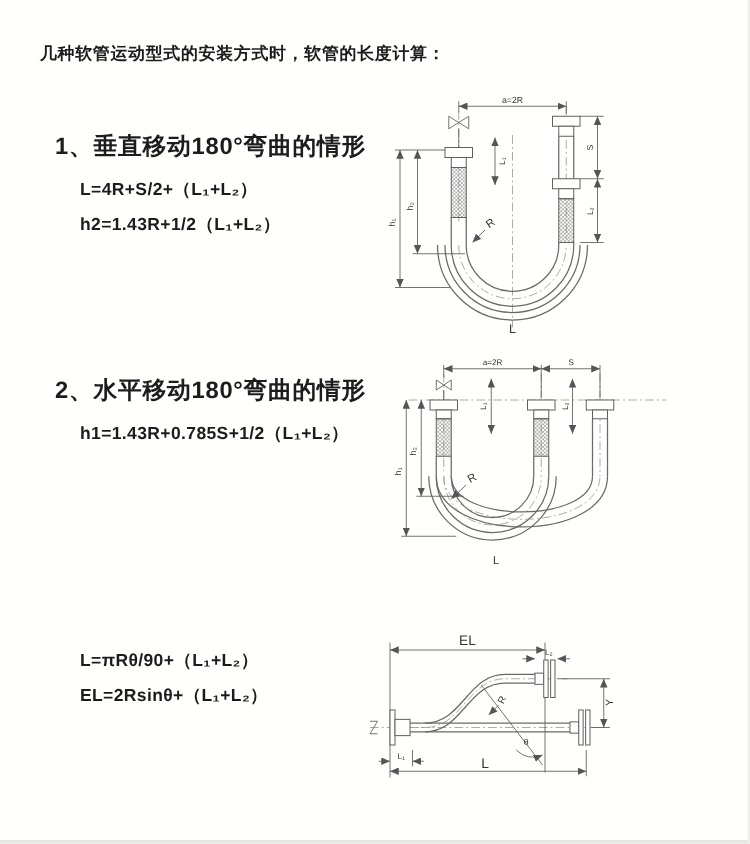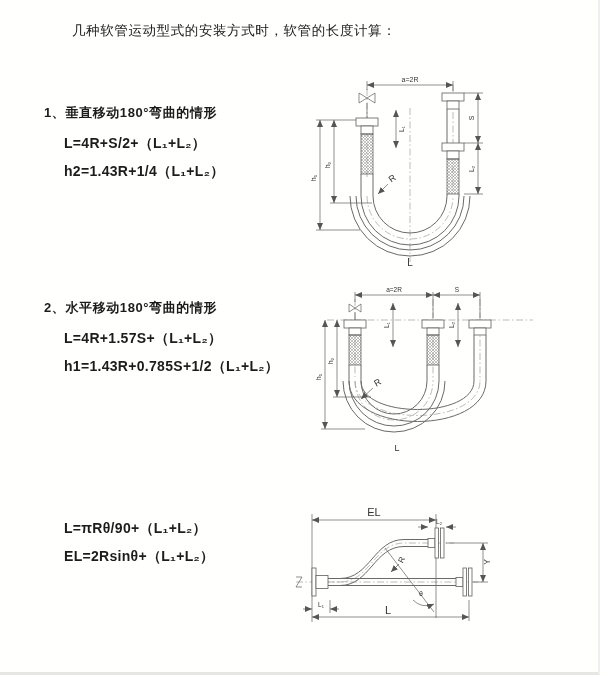--- a/index.html
+++ b/index.html
@@ -4,25 +4,25 @@
 <style>
   html,body{margin:0;padding:0}
   body{
     width:600px;height:675px;position:relative;overflow:hidden;
     background:#fffffd;color:#1c1c1c;
     font-family:"Liberation Sans", sans-serif;
   }
   .scan-edge-b{position:absolute;left:0;right:0;bottom:0;height:3px;background:#e6e6e3}
   .scan-edge-r{position:absolute;top:0;bottom:0;right:0;width:2px;background:#efefec}
   .title{
-    position:absolute;left:32px;top:22px;
-    font-size:13.5px;font-weight:400;letter-spacing:.6px;white-space:nowrap;margin-left:40px;
+    position:absolute;left:32px;top:34px;
+    font-size:13.5px;font-weight:700;letter-spacing:.6px;white-space:nowrap;
   }
   .sec{position:absolute;left:44px;white-space:nowrap}
-  .sec .heading{font-size:13px;font-weight:700;letter-spacing:.6px}
+  .sec .heading{font-size:19px;font-weight:700;letter-spacing:.6px}
   .sec .formulas{margin-top:8px;padding-left:20px}
   .sec .formula{font-size:14px;font-weight:700;height:28px;display:flex;align-items:center;letter-spacing:.3px}
   .diag{position:absolute}
   svg{display:block}
   .dl{stroke:#5f5f5f;stroke-width:0.7;fill:none}
   .hl{stroke:#6a6a6a;stroke-width:1;fill:none}
   .cl{stroke:#8f8f8f;stroke-width:0.6;fill:none;stroke-dasharray:7 2.5 1.5 2.5}
   .fit{fill:#fffffd;stroke:#5f5f5f;stroke-width:0.8}
   .tx{fill:#333;font-size:7px;font-family:"Liberation Sans", sans-serif}
   .ts{font-size:6.5px}
@@ -30,28 +30,27 @@
 </style>
 </head>
 <body>
 
 <div class="title">几种软管运动型式的安装方式时，软管的长度计算：</div>
 
 <div class="sec" style="top:104px">
   <div class="heading">1、垂直移动180°弯曲的情形</div>
   <div class="formulas">
     <div class="formula">L=4R+S/2+（L₁+L₂）</div>
-    <div class="formula">h2=1.43R+1/4（L₁+L₂）</div>
+    <div class="formula">h2=1.43R+1/2（L₁+L₂）</div>
   </div>
 </div>
 
 <div class="sec" style="top:299px">
   <div class="heading">2、水平移动180°弯曲的情形</div>
   <div class="formulas">
-    <div class="formula">L=4R+1.57S+（L₁+L₂）</div>
     <div class="formula">h1=1.43R+0.785S+1/2（L₁+L₂）</div>
   </div>
 </div>
 
 <div class="sec" style="top:507px">
   <div class="formulas">
     <div class="formula">L=πRθ/90+（L₁+L₂）</div>
     <div class="formula">EL=2Rsinθ+（L₁+L₂）</div>
   </div>
 </div>

